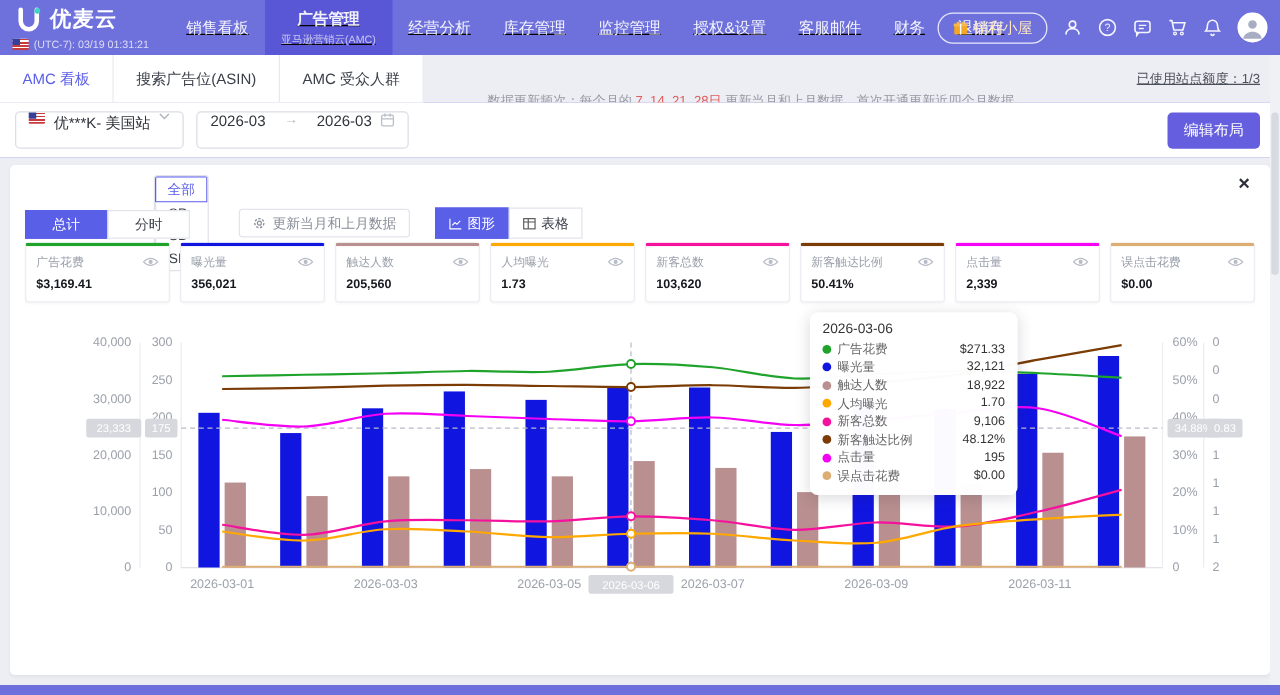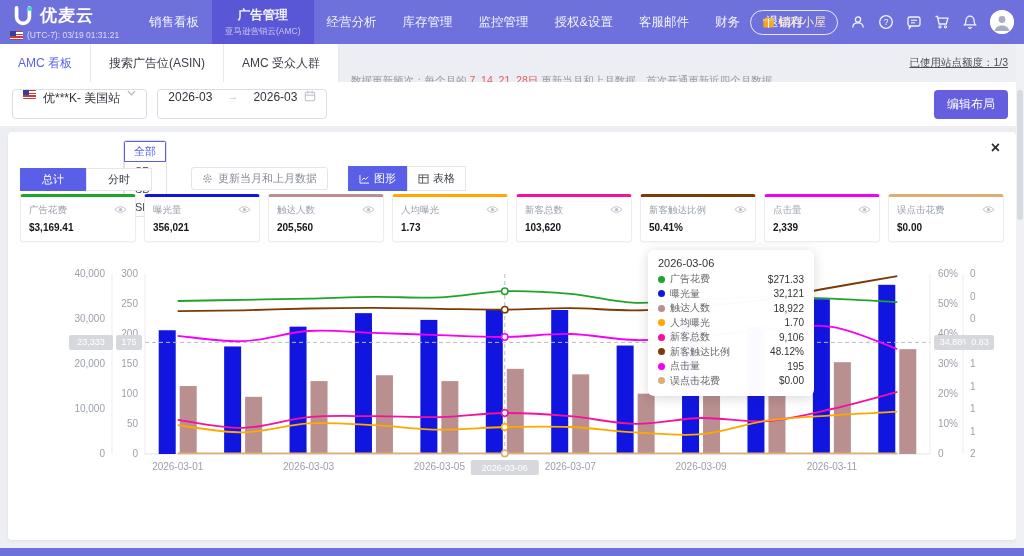--- a/index.html
+++ b/index.html
@@ -8,34 +8,34 @@
 
   
   .topbar{position:relative;height:44px;background:#6e70dc;}
   .brand{position:absolute;left:12px;top:4px;display:flex;align-items:center;gap:6px;color:#fff;}
   .brand-name{font-size:17px;font-weight:bold;letter-spacing:1px;}
   .tz{position:absolute;left:10px;top:30px;font-size:8.5px;color:rgba(255,255,255,.75);
       display:flex;gap:4px;align-items:center;}
   .flag{width:13px;height:9px;border-radius:1px;position:relative;flex:none;
         background:repeating-linear-gradient(#c93b3b 0 1.3px,#fff 1.3px 2.6px);}
   .flag::after{content:"";position:absolute;left:0;top:0;width:6px;height:5px;background:#35409a;}
-  .nav{position:absolute;left:136px;top:0;height:44px;display:flex;}
+  .nav{position:absolute;left:136px;top:0;height:44px;display:flex;text-decoration:underline;}
   .nav-item{height:44px;display:flex;flex-direction:column;justify-content:center;align-items:center;
             padding:0 13px;color:rgba(255,255,255,.92);font-size:12.5px;cursor:pointer;white-space:nowrap;}
   .nav-item.active{background:#5a57d6;font-weight:bold;}
   .nav-sub{font-size:8.5px;color:rgba(255,255,255,.65);margin-top:2px;font-weight:normal;}
   .top-right{position:absolute;right:10px;top:0;height:44px;display:flex;align-items:center;gap:12px;}
   .welfare{display:flex;align-items:center;gap:3px;border:1px solid rgba(255,255,255,.85);
            border-radius:13px;padding:3px 11px;color:#ffe9c2;font-size:12px;cursor:pointer;white-space:nowrap;}
   .top-icon{display:flex;cursor:pointer;}
   .avatar{width:24px;height:24px;border-radius:50%;background:#fff;display:flex;
           align-items:center;justify-content:center;overflow:hidden;}
 
   
-  .tabs-row{height:38px;background:#edeef3;display:flex;align-items:center;position:relative;}
+  .tabs-row{height:38px;background:#edeef3;display:flex;align-items:center;position:relative;gap:39px;}
   .tab{height:38px;display:flex;align-items:center;padding:0 18px;background:#fff;font-size:12px;
        color:#3a3f48;border-right:1px solid #e8e9ef;cursor:pointer;white-space:nowrap;}
   .tab.active{color:#5a5fe8;}
   .notice{margin-left:12px;font-size:10.5px;color:#9599a3;white-space:nowrap;margin-top:36px;}
   .notice .days{color:#e05c5c;}
   .quota{position:absolute;right:16px;font-size:10.5px;color:#4a4f58;text-decoration:underline;cursor:pointer;}
 
   
   .filter-row{height:44px;background:#fff;display:flex;align-items:center;padding-left:12px;gap:10px;position:relative;}
   .select-box,.date-box{height:28px;border:1px solid #dcdde5;border-radius:4px;display:flex;

